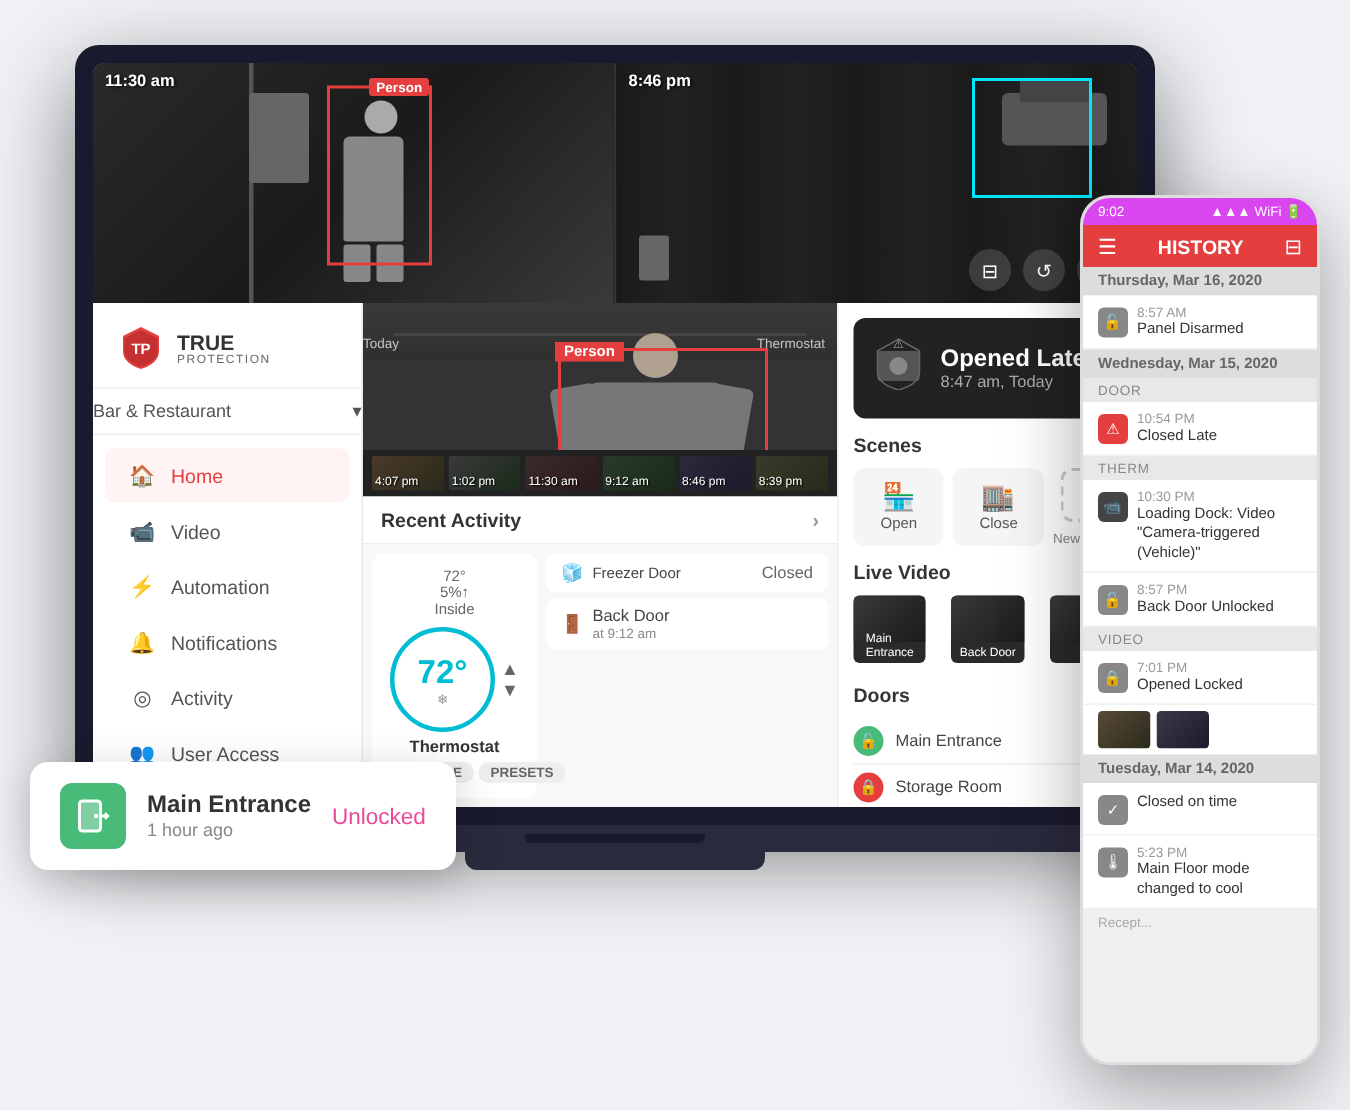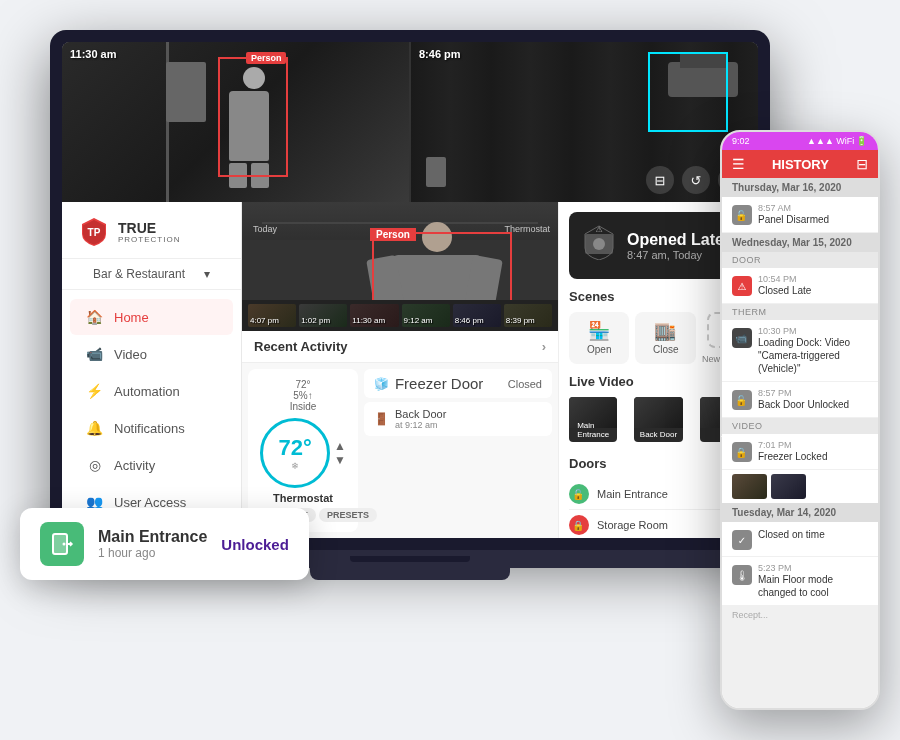--- a/index.html
+++ b/index.html
@@ -186,21 +186,21 @@
     }
 
     .logo-protection {
       font-size: 8px;
       color: #666;
       letter-spacing: 1px;
       text-transform: uppercase;
     }
 
     .sidebar-location {
-      padding: 8px 31px;
+      padding: 8px 0;
       font-size: 12px;
       color: #555;
       border-bottom: 1px solid #eee;
       display: flex;
       align-items: center;
       justify-content: space-between;
       cursor: pointer;
     }
 
     .sidebar-nav {
@@ -571,22 +571,22 @@
       color: #333;
     }
 
     .notif-sub {
       font-size: 12px;
       color: #888;
     }
 
     .notif-status {
       font-size: 15px;
-      font-weight: 700;
-      color: #4c1d95;
+      font-weight: 400;
+      color: #ec4899;
     }
 
     
     .phone {
       position: absolute;
       right: 20px;
       top: 130px;
       width: 160px;
       height: 580px;
       background: #fff;
@@ -843,21 +843,21 @@
                 <div style="width:90px;height:100px;background:#777;border-radius:6px 6px 2px 2px;margin:3px auto 0;"></div>
 
                 <div style="position:absolute;top:35px;left:0;width:30px;height:70px;background:#777;border-radius:4px;transform:rotate(-10deg);"></div>
                 <div style="position:absolute;top:35px;right:5px;width:30px;height:70px;background:#777;border-radius:4px;transform:rotate(10deg);"></div>
 
               </div>
 
               <div class="main-person-box"></div>
               <div class="main-person-label">Person</div>
 
-              <div style="position:absolute;bottom:66px;left:11px;font-size:9px;color:#fff;opacity:0.7;">Today</div>
+              <div style="position:absolute;bottom:66px;left:0;font-size:9px;color:#fff;opacity:0.7;">Today</div>
               <div style="position:absolute;bottom:66px;right:8px;font-size:9px;color:#fff;opacity:0.7;">Thermostat</div>
             </div>
 
             <div class="thumbnail-strip">
               <div class="thumb">
                 <div class="thumb-inner" style="background:linear-gradient(135deg,#4a3a2a,#2a2a1a);"></div>
                 <span class="thumb-time">4:07 pm</span>
               </div>
               <div class="thumb">
                 <div class="thumb-inner" style="background:linear-gradient(135deg,#3a3a3a,#1a2a1a);"></div>
@@ -905,21 +905,21 @@
                   <button class="therm-btn active">TEMP</button>
                   <button class="therm-btn inactive">MODE</button>
                   <button class="therm-btn inactive">PRESETS</button>
                 </div>
               </div>
 
               <div style="flex:1;display:flex;flex-direction:column;gap:4px;">
                 <div style="background:#fff;border-radius:6px;padding:6px 10px;display:flex;justify-content:space-between;align-items:center;">
                   <div style="display:flex;align-items:center;gap:6px;">
                     <span style="font-size:12px;">🧊</span>
-                    <span style="font-size:15px;color:#444;">Freezer Door</span>
+                    <span style="font-size:10px;color:#444;">Freezer Door</span>
                   </div>
                   <span style="font-size:11px;color:#666;">Closed</span>
                 </div>
                 <div style="background:#fff;border-radius:6px;padding:6px 10px;">
                   <div style="display:flex;align-items:center;gap:6px;">
                     <span style="font-size:12px;">🚪</span>
                     <div>
                       <div style="font-size:11px;color:#444;">Back Door</div>
                       <div style="font-size:9px;color:#888;">at 9:12 am</div>
                     </div>
@@ -1073,21 +1073,21 @@
           <div class="phone-event-time">8:57 PM</div>
           <div class="phone-event-text">Back Door Unlocked</div>
         </div>
       </div>
 
       <div class="phone-section-sub">VIDEO</div>
       <div class="phone-event">
         <div class="phone-event-icon gray">🔒</div>
         <div class="phone-event-info">
           <div class="phone-event-time">7:01 PM</div>
-          <div class="phone-event-text">Freezer Locked</div>
+          <div class="phone-event-text">Opened Locked</div>
         </div>
       </div>
 
       <div class="phone-thumb-row">
         <div class="phone-thumb">
             <div class="phone-thumb-inner" style="background:linear-gradient(135deg,#5a4a3a,#2a2a1a);"></div>
           </div>
         <div class="phone-thumb">
             <div class="phone-thumb-inner" style="background:linear-gradient(135deg,#3a3a4a,#1a1a2a);"></div>
           </div>

